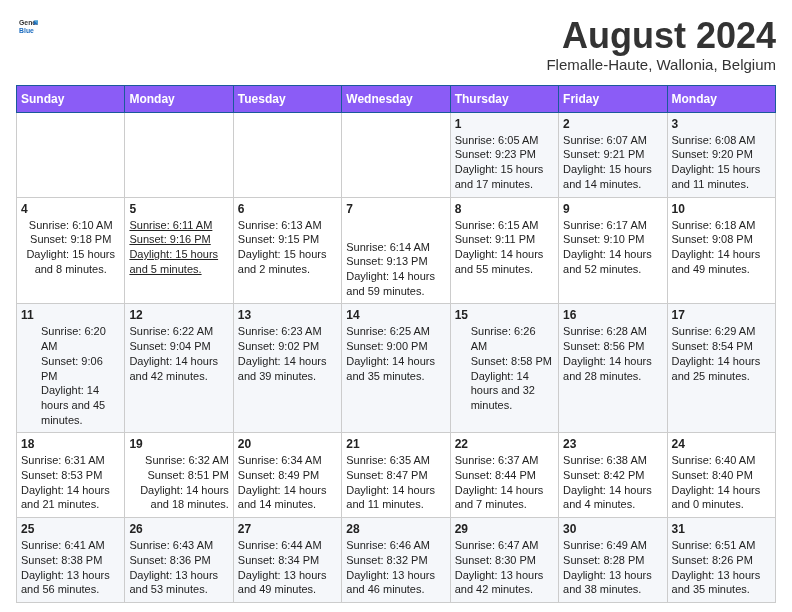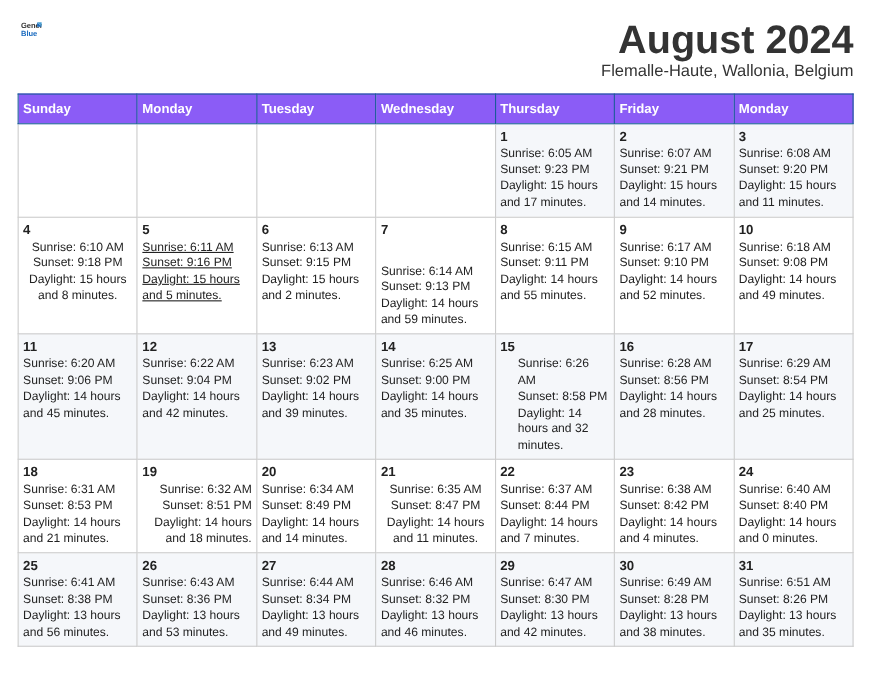--- a/index.html
+++ b/index.html
@@ -187,21 +187,21 @@
         <td>
           <span class="day-number">10</span>
           <div class="day-detail" style="white-space: pre-line;">Sunrise: 6:18 AM
 Sunset: 9:08 PM
 Daylight: 14 hours and 49 minutes.</div>
         </td>
       </tr>
       <tr>
         <td>
           <span class="day-number">11</span>
-          <div class="day-detail" style="white-space: pre-line;">Sunrise: 6:20 AM
+          <div class="day-detail" style="white-space: pre-line; margin-left: 20px;">Sunrise: 6:20 AM
 Sunset: 9:06 PM
 Daylight: 14 hours and 45 minutes.</div>
         </td>
         <td>
           <span class="day-number">12</span>
           <div class="day-detail" style="white-space: pre-line;">Sunrise: 6:22 AM
 Sunset: 9:04 PM
 Daylight: 14 hours and 42 minutes.</div>
         </td>
         <td>
@@ -249,21 +249,21 @@
 Daylight: 14 hours and 18 minutes.</div>
         </td>
         <td>
           <span class="day-number">20</span>
           <div class="day-detail" style="white-space: pre-line;">Sunrise: 6:34 AM
 Sunset: 8:49 PM
 Daylight: 14 hours and 14 minutes.</div>
         </td>
         <td>
           <span class="day-number">21</span>
-          <div class="day-detail" style="white-space: pre-line; text-align: center;">Sunrise: 6:35 AM
+          <div class="day-detail" style="white-space: pre-line;">Sunrise: 6:35 AM
 Sunset: 8:47 PM
 Daylight: 14 hours and 11 minutes.</div>
         </td>
         <td>
           <span class="day-number">22</span>
           <div class="day-detail" style="white-space: pre-line;">Sunrise: 6:37 AM
 Sunset: 8:44 PM
 Daylight: 14 hours and 7 minutes.</div>
         </td>
         <td>

